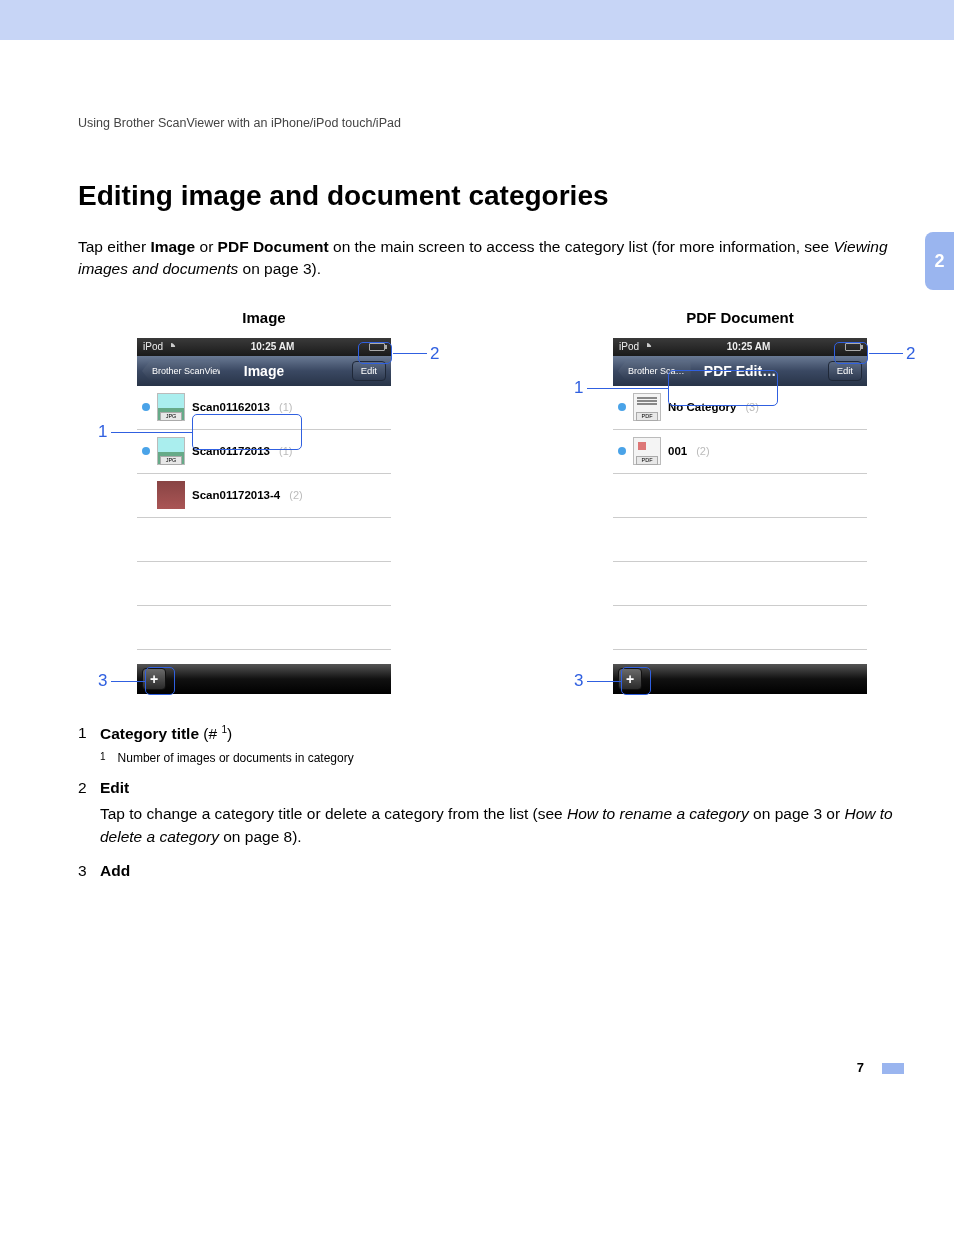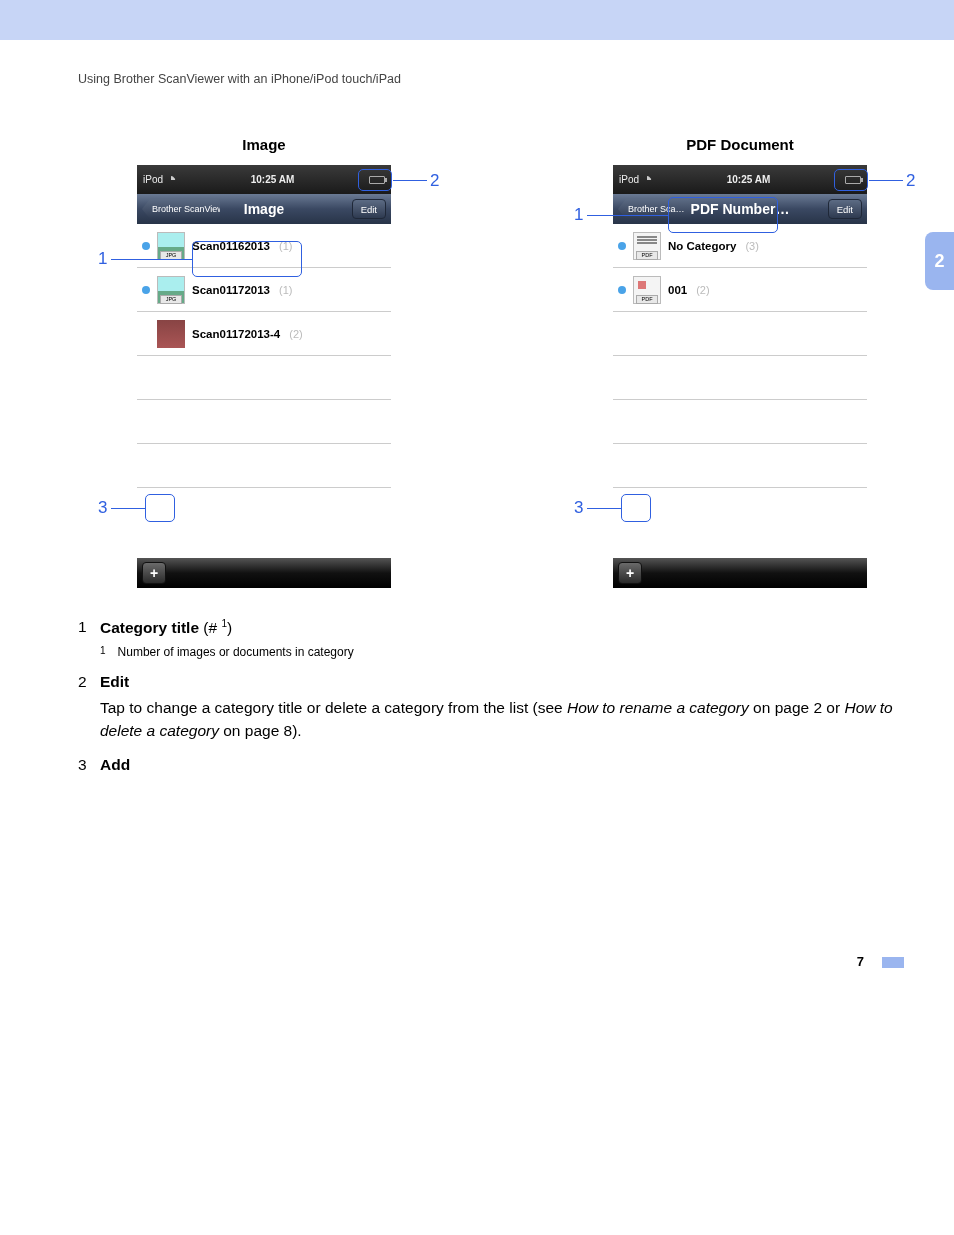--- a/index.html
+++ b/index.html
@@ -1,39 +1,39 @@
 <!DOCTYPE html>
 <html><head>
 <meta charset="utf-8">
 <style>
   * { box-sizing: border-box; margin: 0; padding: 0; }
   body { font-family: Arial, Helvetica, sans-serif; font-size: 15px; color: #000; width: 954px; background: #fff; }
   .topbar { height: 40px; background: #c7d5f6; width: 100%; }
   .page { padding: 32px 50px 40px 78px; position: relative; }
-  .breadcrumb { font-size: 12.5px; color: #444; margin-bottom: 50px; }
+  .breadcrumb { font-size: 12.5px; color: #444; margin-bottom: 50px; margin-top: 44px; }
   .chapter-tab { position: absolute; right: 0; top: 192px; width: 29px; height: 58px; background: #9ab5ef; border-radius: 8px 0 0 8px; display: flex; align-items: center; justify-content: center; color: #fff; font-weight: bold; font-size: 18px; }
   h1 { font-size: 28px; font-weight: bold; margin-bottom: 24px; }
   .intro { font-size: 15.5px; line-height: 1.45; margin-bottom: 28px; }
   .intro .b { font-weight: bold; }
   .intro .i { font-style: italic; }
   .shots { display: flex; gap: 148px; margin-left: 22px; margin-bottom: 30px; }
   .shot-col { width: 338px; position: relative; }
   .shot-title { text-align: center; font-weight: bold; font-size: 15px; margin-bottom: 12px; }
   .phone { width: 254px; margin: 0 auto; background: #fff; position: relative; }
-  .statusbar { height: 29px; background: linear-gradient(#3a3a3a,#1a1a1a); display: flex; align-items: center; color: #eee; font-size: 10px; padding: 0 6px; justify-content: space-between; }
+  .statusbar { height: 18px; background: linear-gradient(#3a3a3a,#1a1a1a); display: flex; align-items: center; color: #eee; font-size: 10px; padding: 0 6px; justify-content: space-between; }
   .sb-left { display: flex; align-items: center; gap: 3px; }
   .wifi { width: 10px; height: 8px; background: conic-gradient(#ccc 0 25%, transparent 0); border-radius: 50% 50% 0 0/100% 100% 0 0; }
   .sb-time { font-weight: bold; }
   .battery { width: 16px; height: 8px; border: 1px solid #aaa; border-radius: 1px; position: relative; }
   .battery::after { content:""; position:absolute; right:-3px; top:1px; width:2px; height:4px; background:#aaa; }
   .navbar { height: 30px; background: linear-gradient(#6a7a94,#3a4862 50%,#283448); display: flex; align-items: center; padding: 0 5px; position: relative; }
   .back-btn { height: 20px; background: linear-gradient(#5c6b84,#2e3a50); color: #fff; font-size: 9px; border-radius: 4px; padding: 0 6px 0 10px; display: flex; align-items: center; clip-path: polygon(8px 0, 100% 0, 100% 100%, 8px 100%, 0 50%); max-width: 78px; white-space: nowrap; overflow: hidden; }
   .nav-title { position: absolute; left: 50%; transform: translateX(-50%); color: #fff; font-weight: bold; font-size: 14px; white-space: nowrap; max-width: 110px; overflow: hidden; text-overflow: ellipsis; }
   .edit-btn { margin-left: auto; height: 20px; background: linear-gradient(#5c6b84,#2e3a50); color: #fff; font-size: 9.5px; border-radius: 4px; padding: 0 8px; display: flex; align-items: center; border:1px solid #1f2838; }
-  .scroll-area { height: 334px; background: #fff; overflow: hidden; }
+  .scroll-area { height: 278px; background: #fff; overflow: hidden; }
   .row { height: 44px; border-bottom: 1px solid #ccc; display: flex; align-items: center; padding: 0 8px 0 5px; gap: 7px; }
   .dot { width: 8px; height: 8px; background: #4aa3e8; border-radius: 50%; flex-shrink: 0; }
   .dot.none { background: transparent; }
   .thumb { width: 28px; height: 28px; background: #ddd; position: relative; flex-shrink: 0; display:flex; align-items:flex-end; justify-content:center; }
   .thumb.jpg { background: linear-gradient(#aee 55%, #6a8 55%); border:1px solid #bbb; }
   .thumb.jpg::after { content: attr(data-badge); position: absolute; bottom: -1px; left: 2px; right: 2px; background: #e8e8e8; border:1px solid #aaa; font-size: 5.5px; text-align: center; line-height: 7px; }
   .thumb.photo { background: linear-gradient(#844,#a55); }
   .thumb.pdf { background: #f4f4f4; border:1px solid #bbb; }
   .thumb.pdf::before { content:""; position:absolute; top:3px; left:3px; right:3px; height:2px; background:#888; box-shadow: 0 3px 0 #888, 0 6px 0 #888; }
   .thumb.pdf::after { content: attr(data-badge); position: absolute; bottom: -1px; left: 2px; right: 2px; background: #e8e8e8; border:1px solid #aaa; font-size: 5.5px; text-align: center; line-height: 7px; }
@@ -64,21 +64,25 @@
 </style>
 </head>
 <body>
 
 <div class="topbar"></div>
 
 <div class="page">
   <div class="breadcrumb">Using Brother ScanViewer with an iPhone/iPod touch/iPad</div>
   <div class="chapter-tab">2</div>
 
-
+  <h1>Editing image and document categories</h1>
+
+  <p class="intro">
+    <span>Tap either </span><span class="b">Image</span><span> or </span><span class="b">PDF Document</span><span> on the main screen to access the category list (for more information, see </span><span class="i">Viewing images and documents</span><span> on page 3).</span>
+  </p>
 
   <div class="shots">
 
     <div class="shot-col">
       <div class="shot-title">Image</div>
       <div class="phone">
         <div class="statusbar">
           <span class="sb-left">
               <span>iPod</span> 
               <span class="wifi"></span>
@@ -138,21 +142,21 @@
         <div class="statusbar">
           <span class="sb-left">
               <span>iPod</span> 
               <span class="wifi"></span>
             </span>
           <span class="sb-time">10:25 AM</span>
           <span class="battery"></span>
         </div>
         <div class="navbar">
           <div class="back-btn">Brother Sca…</div>
-          <div class="nav-title">PDF Number…</div>
+          <div class="nav-title">PDF Edit…</div>
           <div class="edit-btn">Edit</div>
         </div>
         <div class="scroll-area">
           <div class="row">
             <span class="dot"></span>
             <span class="thumb pdf" data-badge="PDF"></span>
             <span class="row-label">No Category</span>
             <span class="row-count">(3)</span>
           </div>
           <div class="row">
@@ -195,21 +199,21 @@
     <div class="footnote">
       <span class="fn">1</span>
       <span>Number of images or documents in category</span>
     </div>
 
     <div class="leg-item">
       <span class="leg-num">2</span>
       <span class="leg-body"><span class="leg-title">Edit</span></span>
     </div>
     <p class="leg-para">
-      <span>Tap to change a category title or delete a category from the list (see </span><span class="i">How to rename a category</span><span> on page 2 or </span><span class="i">How to delete a category</span><span> on page 8).</span>
+      <span>Tap to change a category title or delete a category from the list (see </span><span class="i">How to rename a category</span><span> on page 3 or </span><span class="i">How to delete a category</span><span> on page 8).</span>
     </p>
 
     <div class="leg-item">
       <span class="leg-num">3</span>
       <span class="leg-body"><span class="leg-title">Add</span></span>
     </div>
   </div>
 
   <div class="pagenum">
     <span>7</span><span class="pn-bar"></span>

